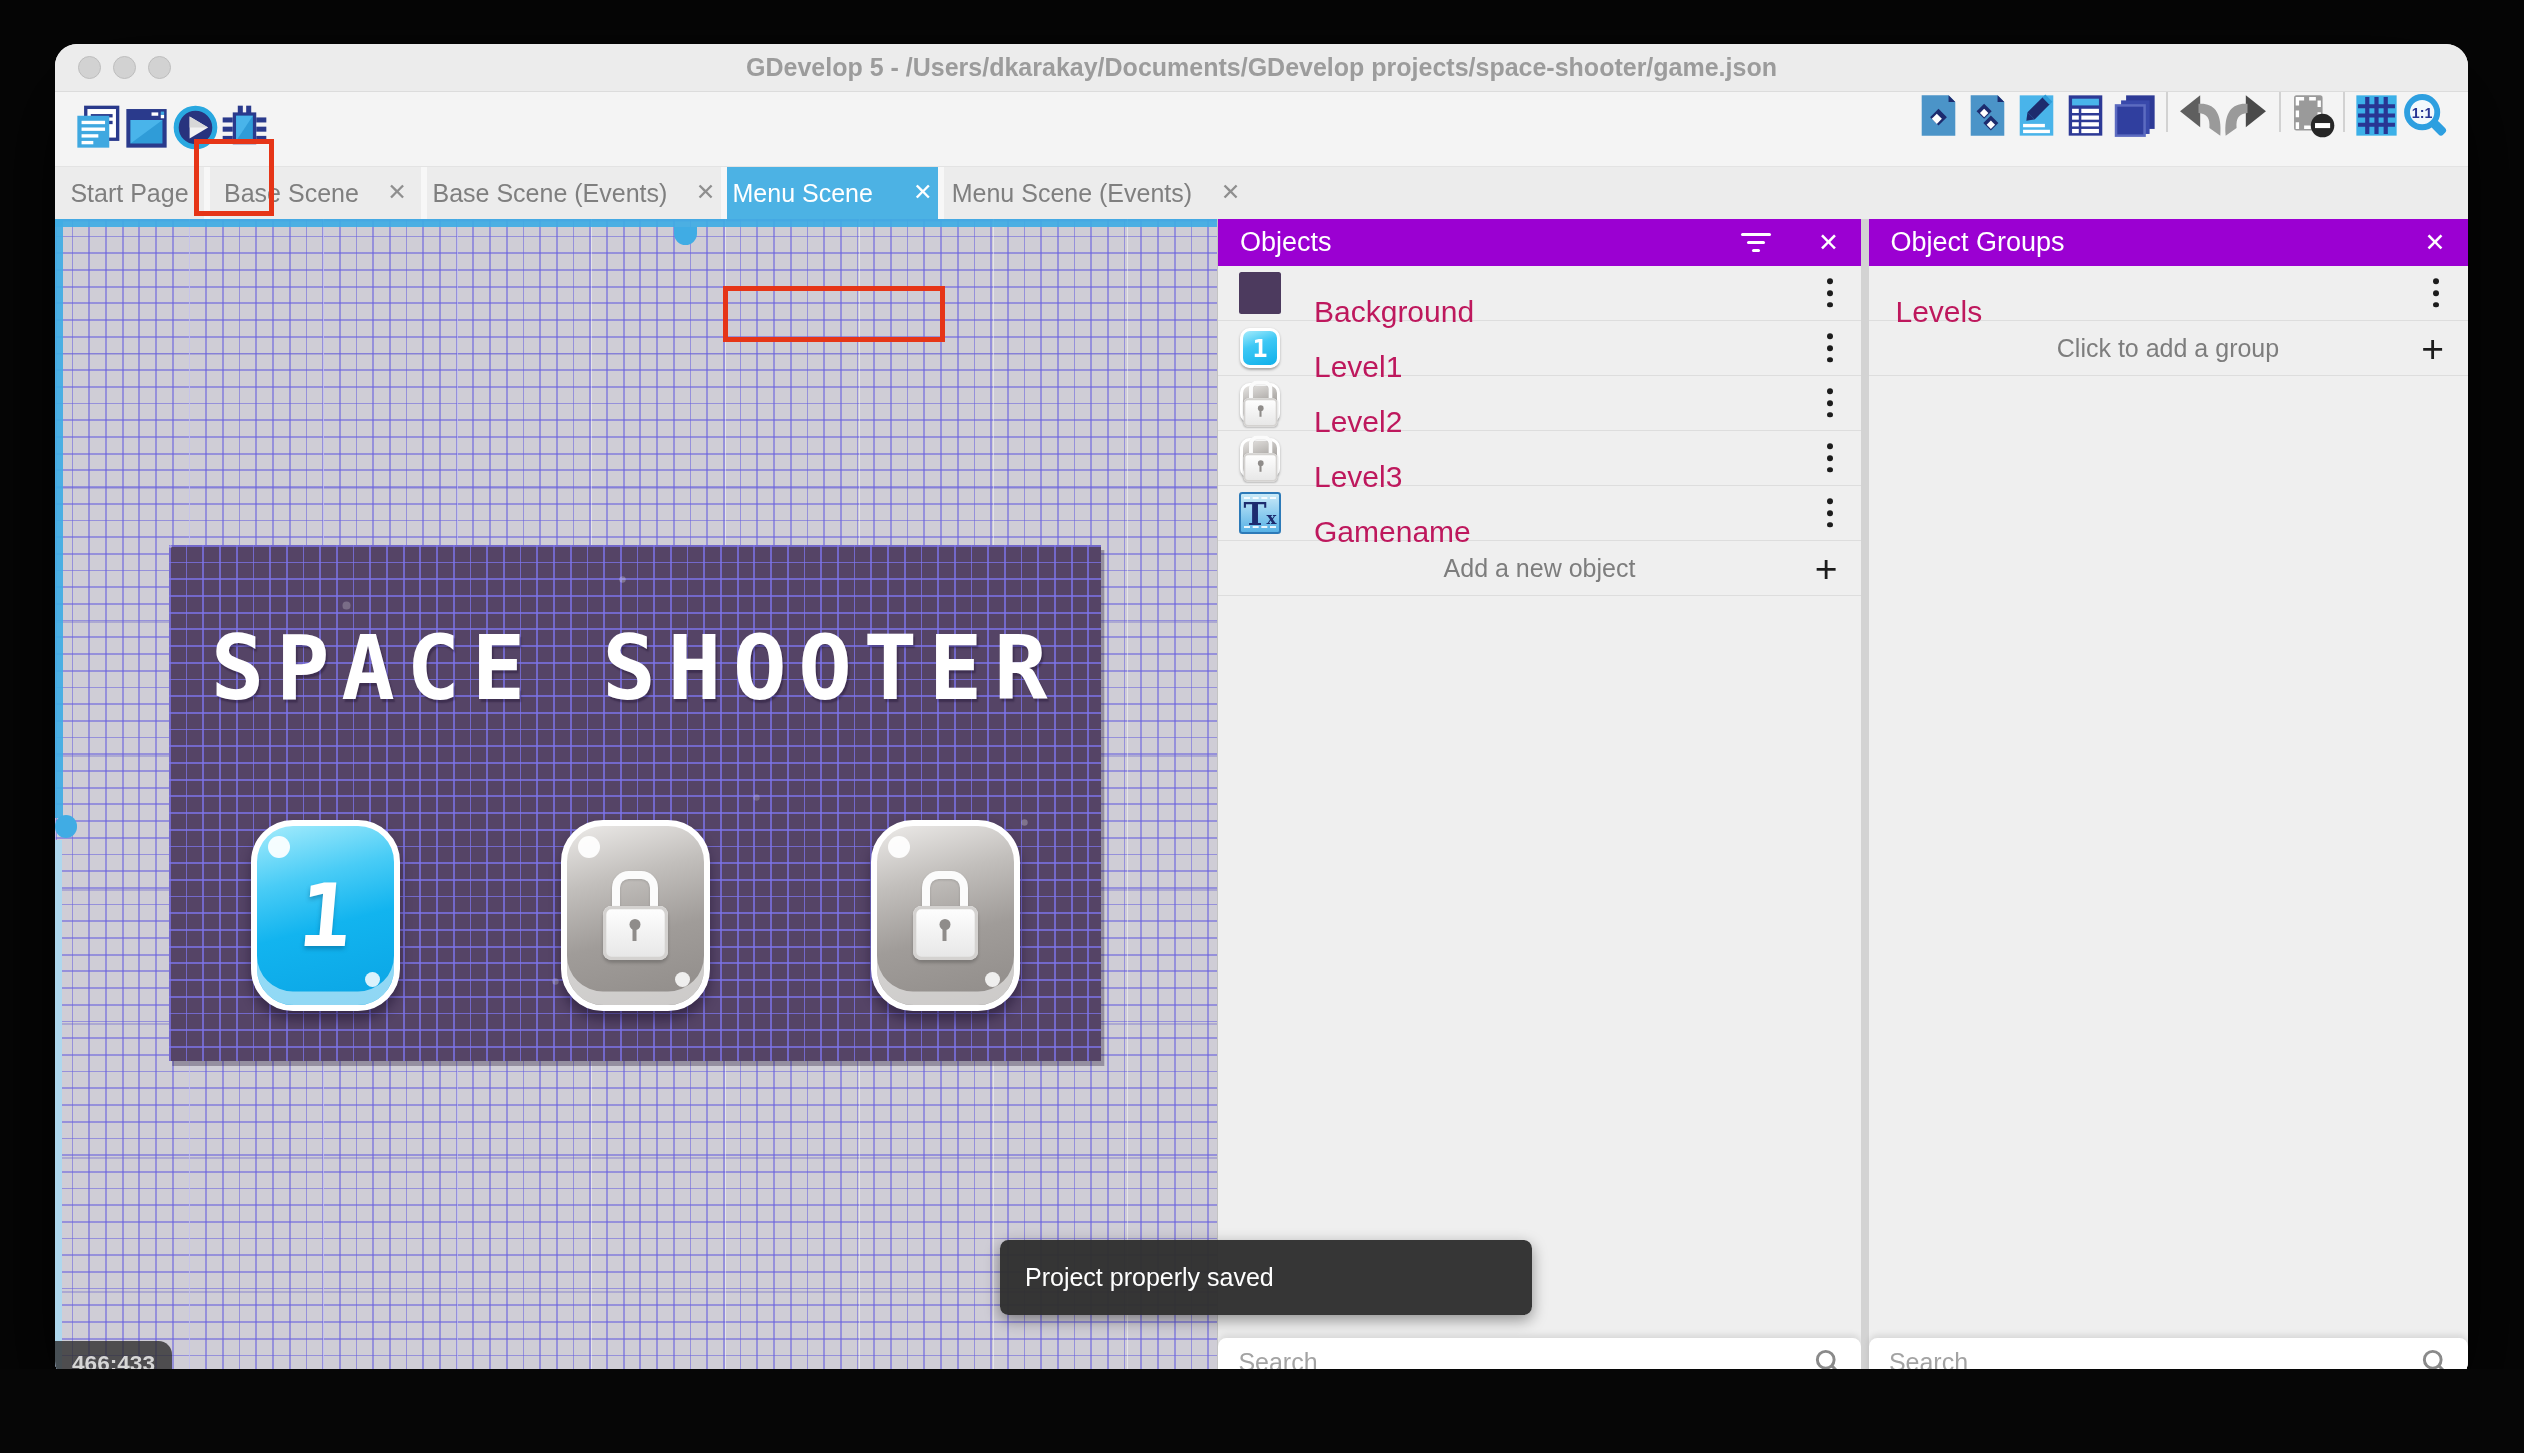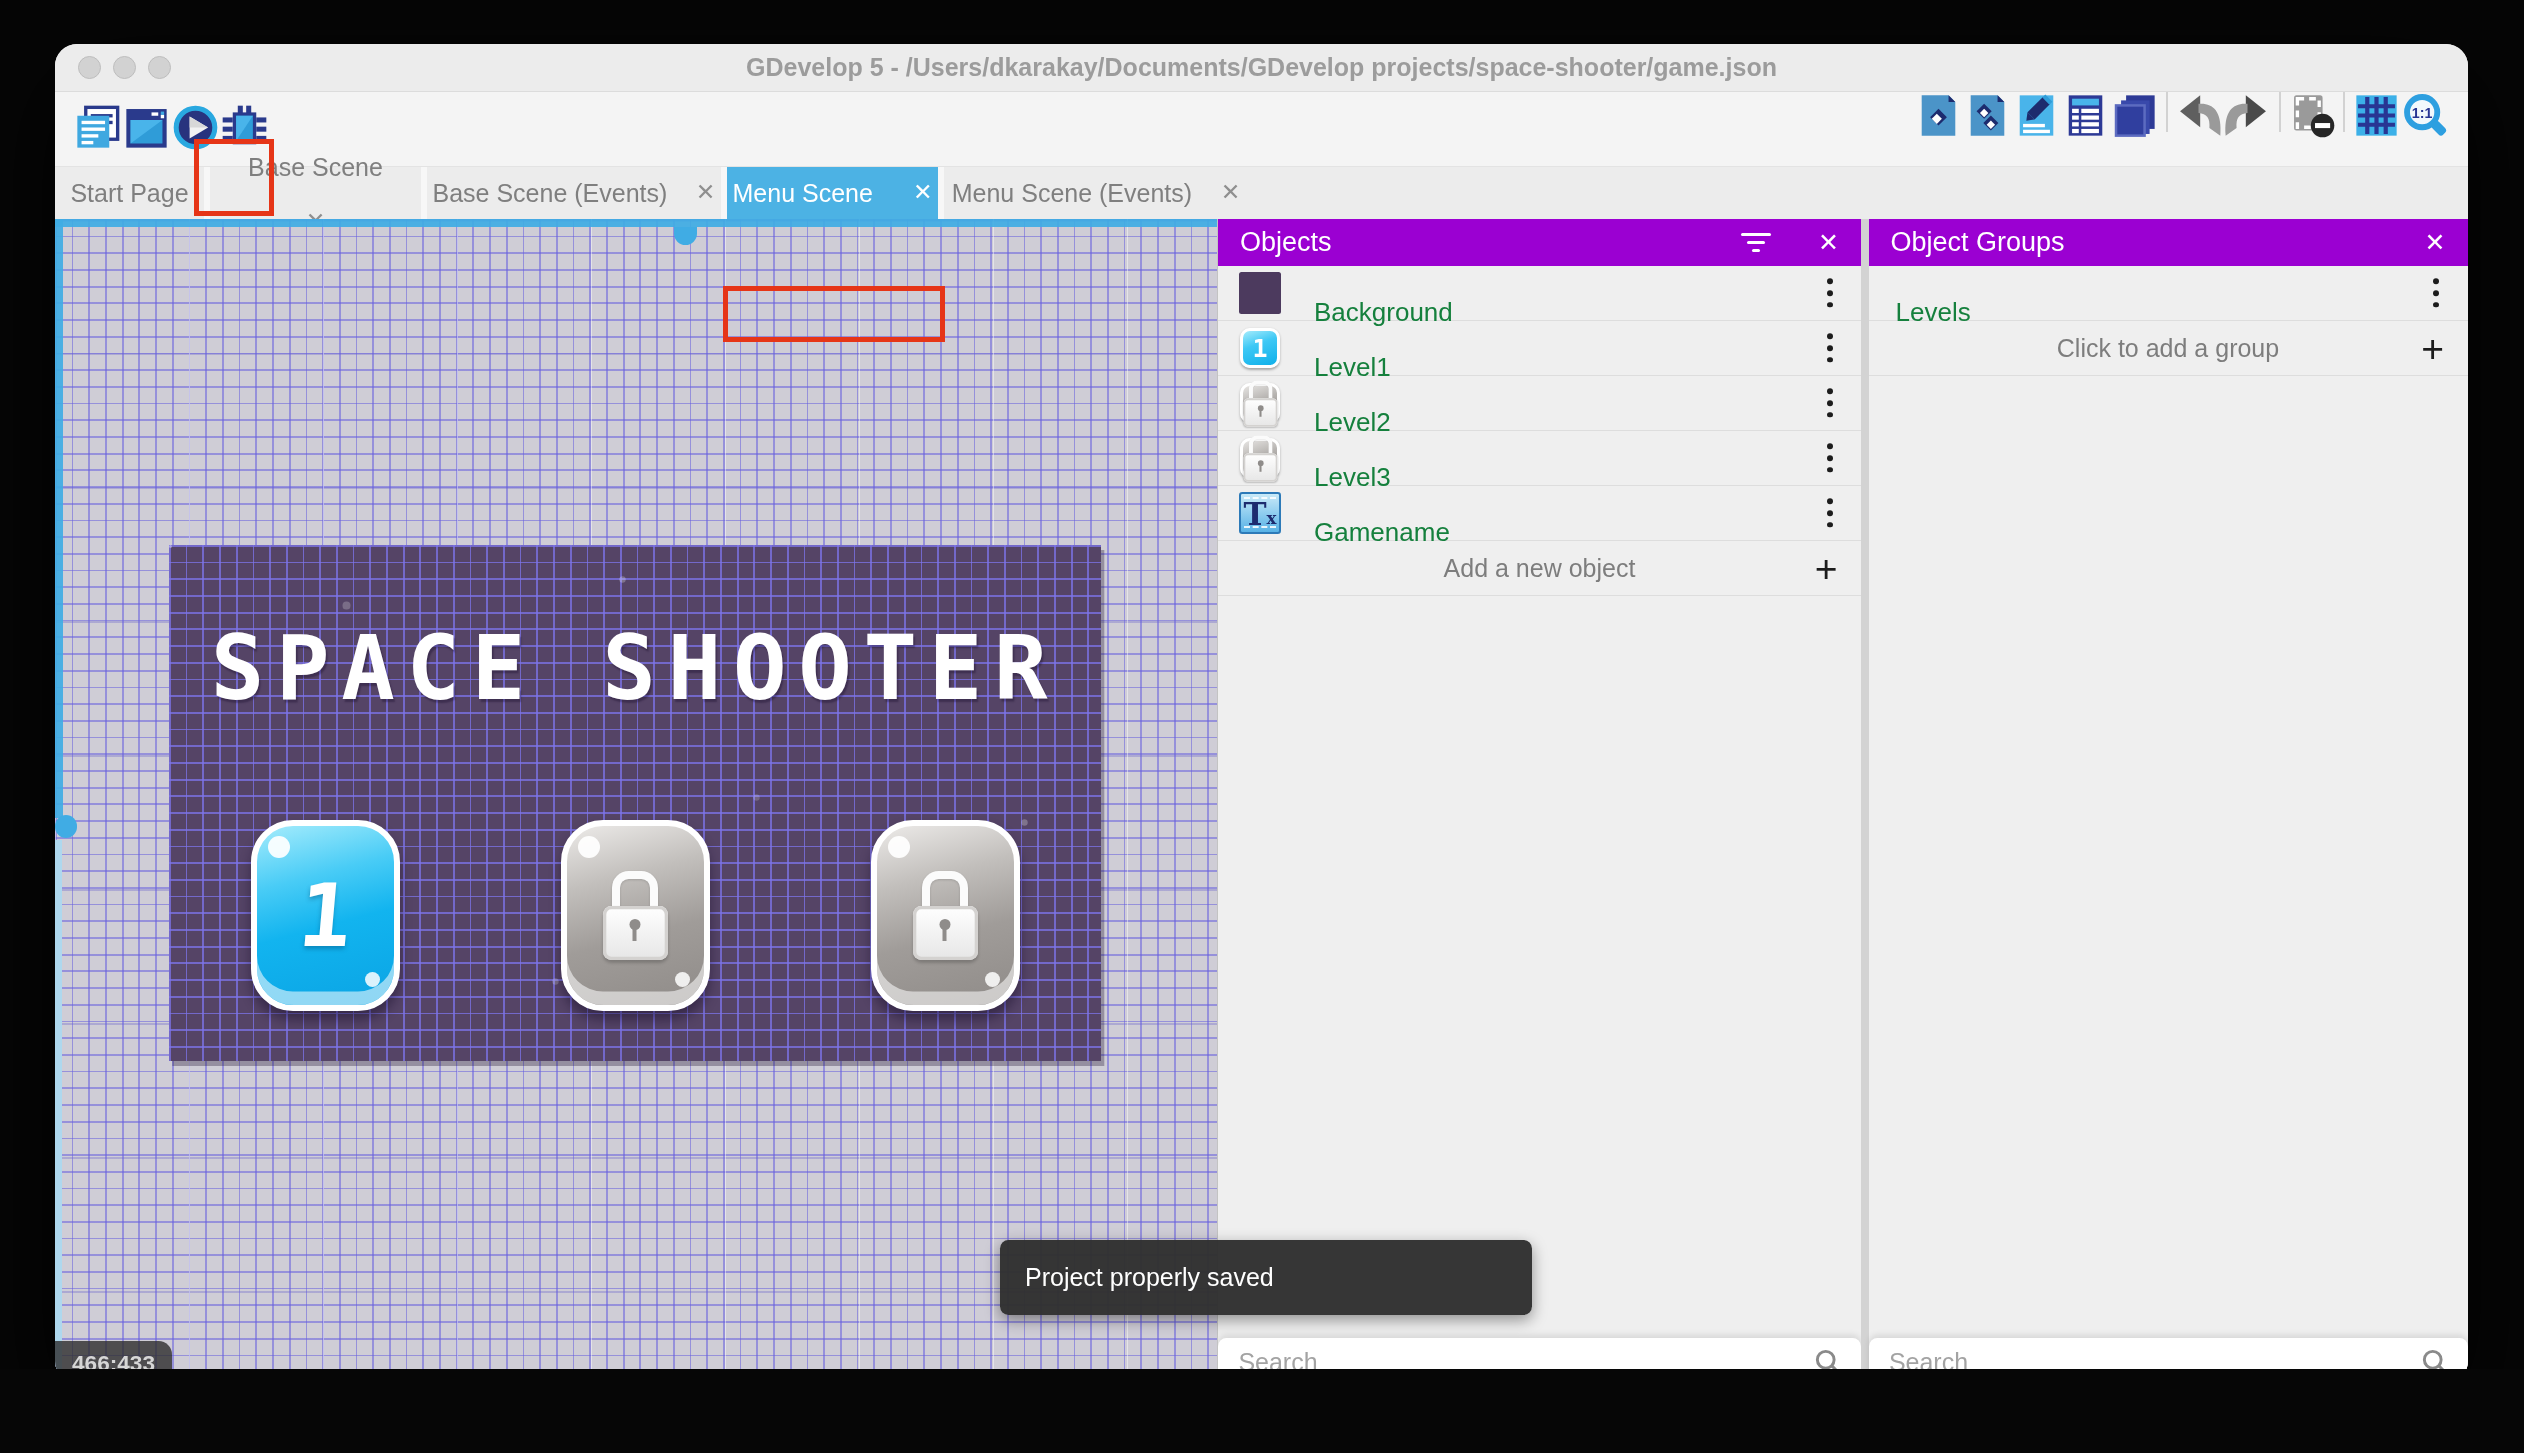--- a/index.html
+++ b/index.html
@@ -29,21 +29,21 @@
   
   .annot{position:absolute;border:5.9px solid #e63517;box-sizing:border-box;z-index:60;pointer-events:none;}
   .annot-play{left:139px;top:47px;width:80px;height:77px;}
   .annot-tab{left:668px;top:119px;width:222px;height:56px;}
 
   
   .tabbar{position:relative;height:52px;background:#ececec;display:flex;align-items:stretch;}
   .tab{display:flex;align-items:center;justify-content:center;gap:28.5px;font-size:25px;color:#7f7f7f;
        box-sizing:border-box;border-right:6.7px solid #f7f7f7;}
   .tab:nth-child(1){width:155px;border-left:0;}
-  .tab:nth-child(2){width:217px;flex-direction:column;}
+  .tab:nth-child(2){width:217px;}
   .tab:nth-child(3){width:300px;}
   .tab:nth-child(4){width:217px;gap:40px;}
   .tab:nth-child(5){width:304px;border-right:0;}
   .tab.active{background:#4cb2e4;color:#ffffff;}
   .tab .close{font-size:23.4px;color:#8f8f8f;line-height:1;}
   .tab.active .close{color:#ffffff;}
 
   
   .content{position:relative;height:1167px;display:flex;}
 
@@ -112,21 +112,21 @@
   .panel-header .ph-title{font-size:27px;font-weight:500;margin-left:22px;flex:1;}
   .panel-header .ph-close{font-size:25px;margin:0 22px;color:#fff;}
   .filter-icon{width:33px;display:flex;flex-direction:column;align-items:center;gap:5px;margin-right:23.4px;}
   .filter-icon i{display:block;height:3.3px;background:#fff;border-radius:1.7px;}
   .filter-icon i:nth-child(1){width:30px;}
   .filter-icon i:nth-child(2){width:18.4px;}
   .filter-icon i:nth-child(3){width:8.4px;}
 
   .row{position:relative;height:54px;border-bottom:1.7px solid #dddddd;display:flex;align-items:center;flex:none;}
   .row .thumb{width:44px;height:44px;margin-left:20px;display:flex;align-items:center;justify-content:center;flex:none;}
-  .row .obj-name{margin-left:32px;font-size:26px;color:#15803d;margin-top:38px;}
+  .row .obj-name{margin-left:32px;font-size:30px;color:#be185d;margin-top:38px;}
   .groups-panel .row .obj-name{margin-left:27px;}
   .dots{position:absolute;right:28.5px;top:50%;transform:translateY(-50%);display:flex;flex-direction:column;gap:5.9px;}
   .dots i{width:5.9px;height:5.9px;border-radius:50%;background:#1c1c1c;display:block;}
   .add-row{position:relative;height:54px;border-bottom:1.7px solid #dddddd;display:flex;align-items:center;
     justify-content:center;font-size:25px;color:#7d7d7d;flex:none;}
   .add-row .plus{position:absolute;right:23.4px;top:50%;transform:translateY(-50%);font-size:39px;
     font-weight:300;color:#1c1c1c;line-height:1;}
   .panel-fill{flex:1;}
 
   .search-bar{height:48px;background:#ffffff;border-radius:8.4px 8.4px 0 0;display:flex;align-items:center;

